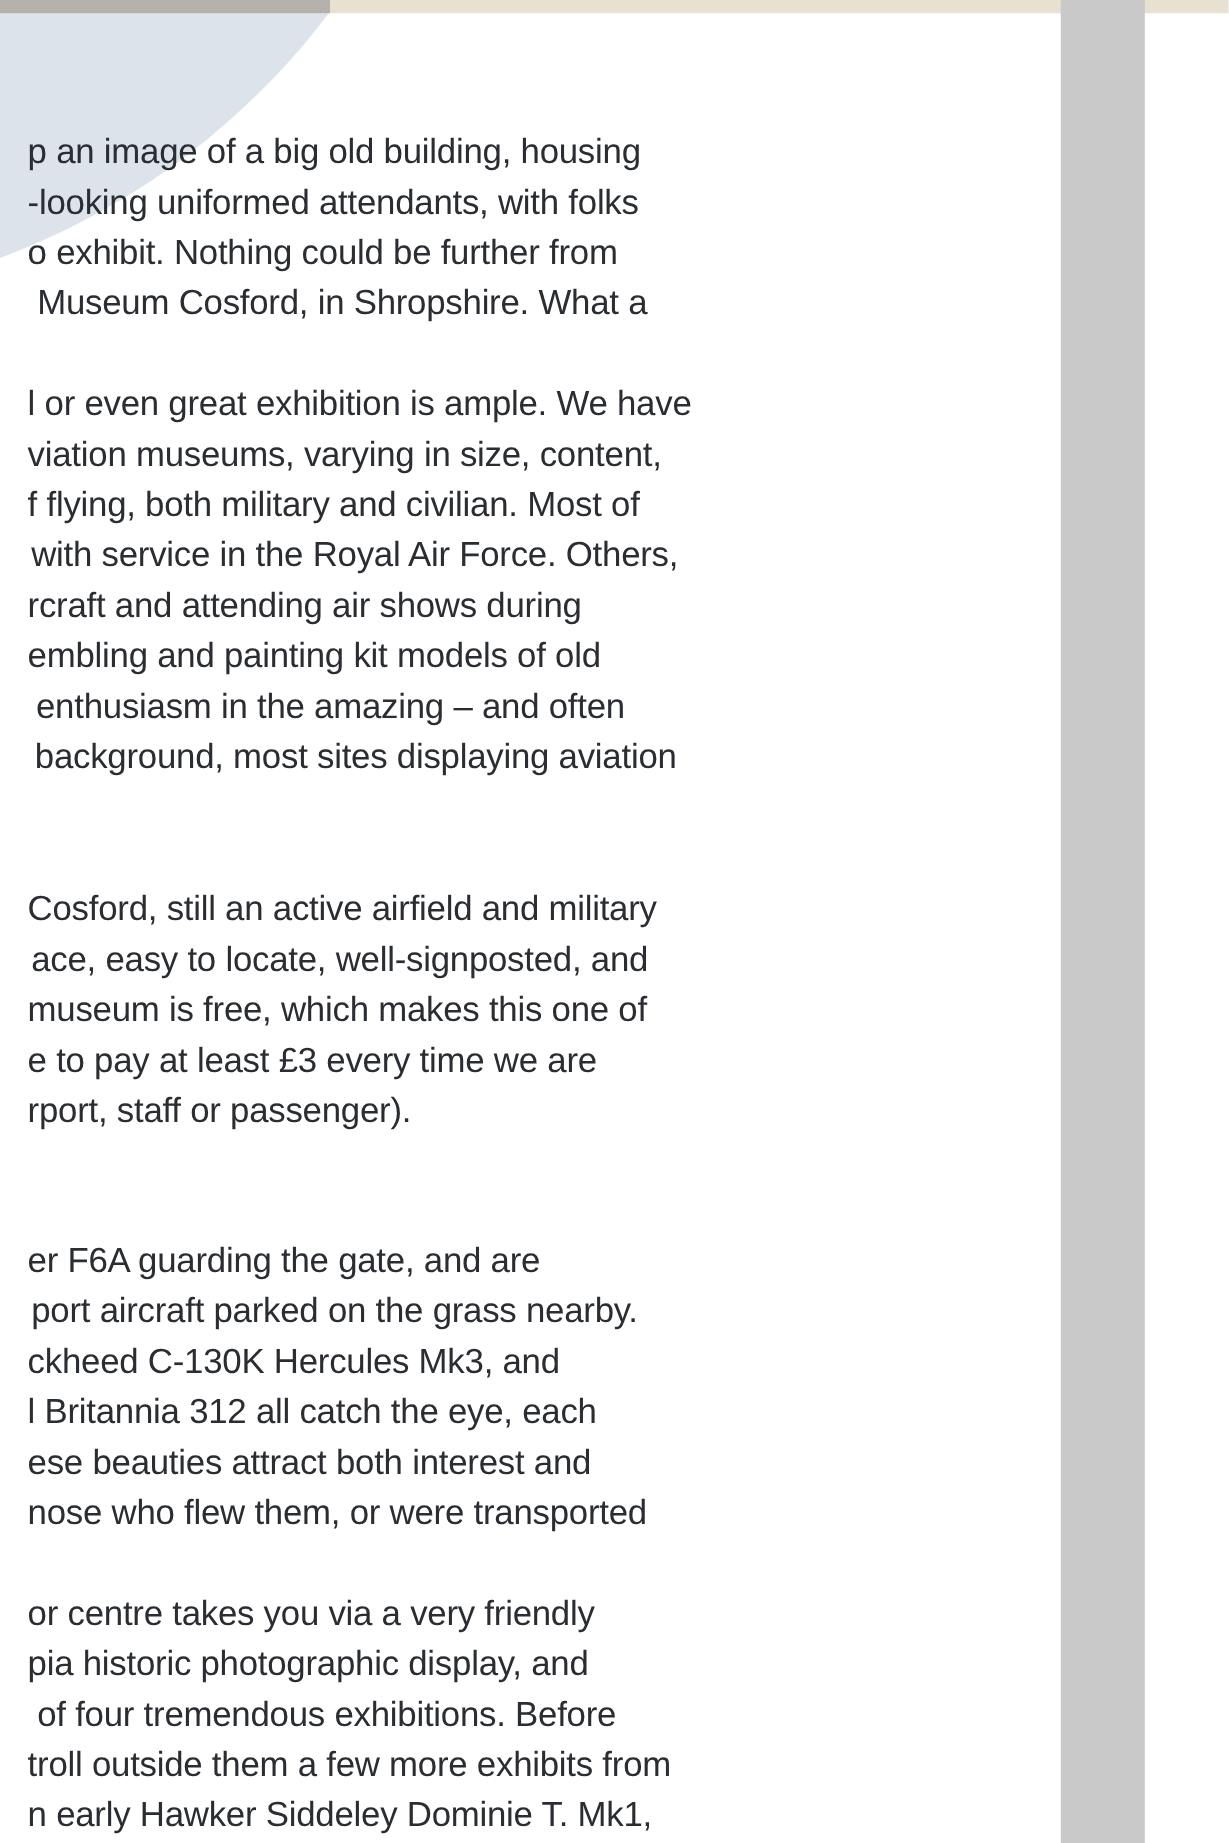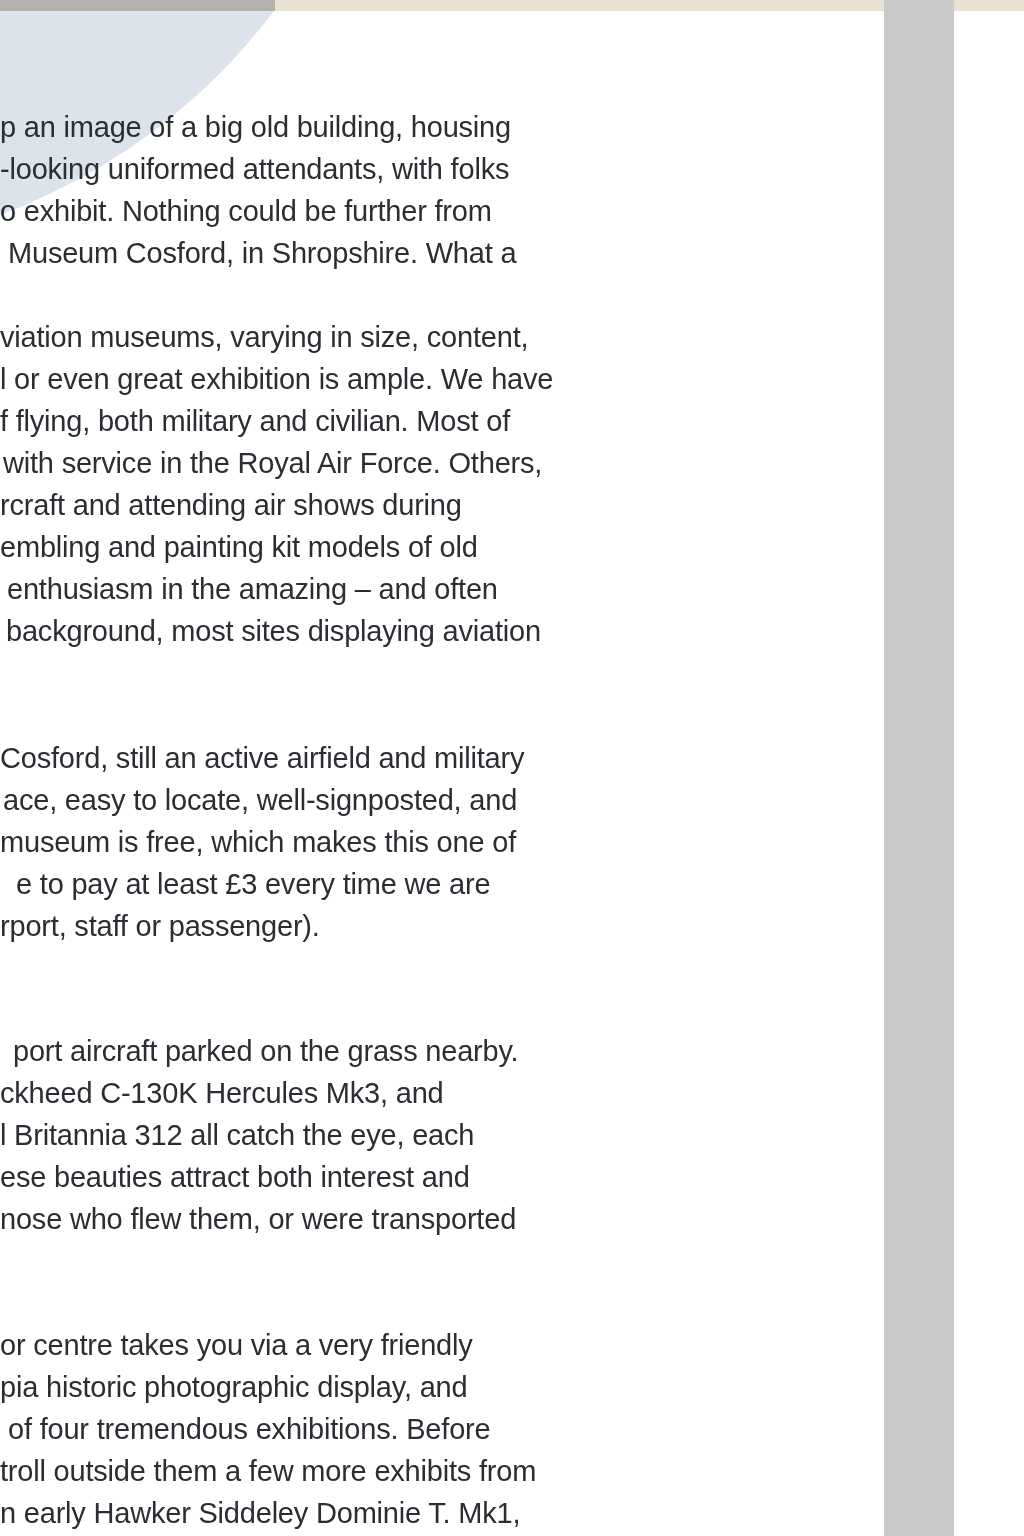--- a/index.html
+++ b/index.html
@@ -60,20 +60,21 @@
     top: 0;
     width: 620px;
     height: 1536px;
     z-index: 4;
     color: var(--ink, #2a2d32);
   }
   .para {
     position: absolute;
     left: 0;
     width: 620px;
+    padding-left: 23px;
   }
   .ln {
     font-size: 29px;
     line-height: 42px;
     letter-spacing: -0.2px;
     white-space: nowrap;
   }
 </style>
 </head>
 <body>
@@ -91,40 +92,41 @@
   <main class="article">
 
     <section class="para" style="top:106px">
       <div class="ln">p an image of a big old building, housing</div>
       <div class="ln">-looking uniformed attendants, with folks</div>
       <div class="ln">o exhibit. Nothing could be further from</div>
       <div class="ln" style="margin-left:8px">Museum Cosford, in Shropshire. What a</div>
     </section>
 
     <section class="para" style="top:316px">
+      <div class="ln">l or even great exhibition is ample. We have</div>
       <div class="ln">viation museums, varying in size, content,</div>
-      <div class="ln">l or even great exhibition is ample. We have</div>
       <div class="ln">f flying, both military and civilian. Most of</div>
       <div class="ln" style="margin-left:3px">with service in the Royal Air Force. Others,</div>
       <div class="ln">rcraft and attending air shows during</div>
       <div class="ln">embling and painting kit models of old</div>
       <div class="ln" style="margin-left:7px">enthusiasm in the amazing – and often</div>
       <div class="ln" style="margin-left:6px">background, most sites displaying aviation</div>
     </section>
 
     <section class="para" style="top:737px">
       <div class="ln">Cosford, still an active airfield and military</div>
       <div class="ln" style="margin-left:3px">ace, easy to locate, well-signposted, and</div>
       <div class="ln">museum is free, which makes this one of</div>
-      <div class="ln" style="margin-left:16px">e to pay at least £3 every time we are</div>
+      <div class="ln" style="margin-left:0">e to pay at least £3 every time we are</div>
       <div class="ln">rport, staff or passenger).</div>
     </section>
 
     <section class="para" style="top:1030px">
-      <div class="ln" style="margin-left:13px">port aircraft parked on the grass nearby.</div>
+      <div class="ln">er F6A guarding the gate, and are</div>
+      <div class="ln" style="margin-left:3px">port aircraft parked on the grass nearby.</div>
       <div class="ln">ckheed C-130K Hercules Mk3, and</div>
       <div class="ln">l Britannia 312 all catch the eye, each</div>
       <div class="ln">ese beauties attract both interest and</div>
       <div class="ln">nose who flew them, or were transported</div>
     </section>
 
     <section class="para" style="top:1324px">
       <div class="ln">or centre takes you via a very friendly</div>
       <div class="ln">pia historic photographic display, and</div>
       <div class="ln" style="margin-left:8px">of four tremendous exhibitions. Before</div>

